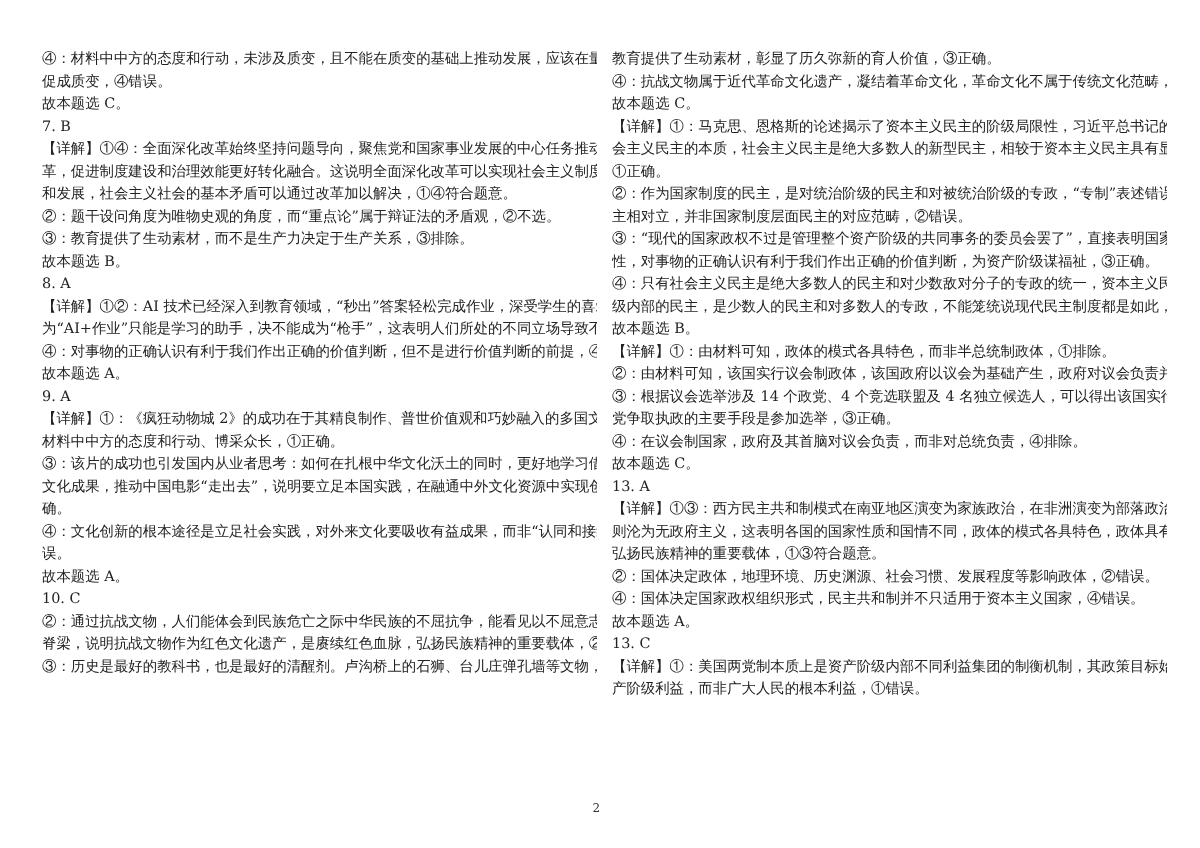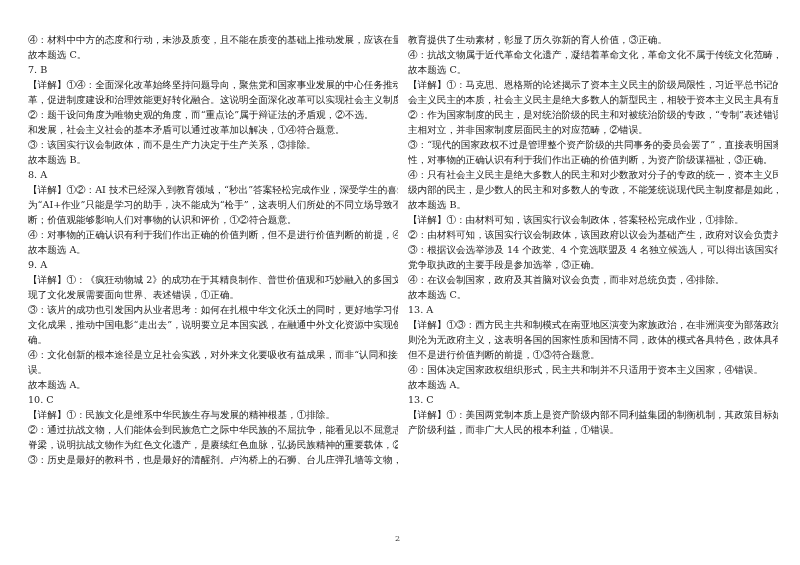--- a/index.html
+++ b/index.html
@@ -9,71 +9,72 @@
   .col.left { left: 28px; }
   .col.right { left: 408px; }
   .line { white-space: nowrap; overflow: hidden; }
   .pageno { position: absolute; left: 395px; top: 534px; font-size: 8px; color: #333; }
 </style>
 </head>
 <body>
 
 <div class="col left" id="leftCol">
     <div class="line">④：材料中中方的态度和行动，未涉及质变，且不能在质变的基础上推动发展，应该在量变的基础上</div>
+    <div class="line">促成质变，④错误。</div>
     <div class="line">故本题选 C。</div>
     <div class="line">7. B</div>
     <div class="line">【详解】①④：全面深化改革始终坚持问题导向，聚焦党和国家事业发展的中心任务推动体制机制改</div>
     <div class="line">革，促进制度建设和治理效能更好转化融合。这说明全面深化改革可以实现社会主义制度的自我完善</div>
+    <div class="line">和发展，社会主义社会的基本矛盾可以通过改革加以解决，①④符合题意。</div>
     <div class="line">②：题干设问角度为唯物史观的角度，而“重点论”属于辩证法的矛盾观，②不选。</div>
-    <div class="line">和发展，社会主义社会的基本矛盾可以通过改革加以解决，①④符合题意。</div>
-    <div class="line">③：该国实行议会制政体，而不是生产力决定于生产关系，③排除。</div>
+    <div class="line">③：教育提供了生动素材，而不是生产力决定于生产关系，③排除。</div>
     <div class="line">故本题选 B。</div>
     <div class="line">8. A</div>
     <div class="line">【详解】①②：AI 技术已经深入到教育领域，“秒出”答案轻松完成作业，深受学生的喜爱；家长们认</div>
     <div class="line">为“AI+作业”只能是学习的助手，决不能成为“枪手”，这表明人们所处的不同立场导致不同的价值判</div>
-    <div class="line">断；价值观能够影响人们对事物的认识和评价，①②符合题意。</div>
     <div class="line">④：对事物的正确认识有利于我们作出正确的价值判断，但不是进行价值判断的前提，④说法错误。</div>
     <div class="line">故本题选 A。</div>
     <div class="line">9. A</div>
     <div class="line">【详解】①：《疯狂动物城 2》的成功在于其精良制作、普世价值观和巧妙融入的多国文化元素，这体</div>
-    <div class="line">现了文化发展需要面向世界、表述错误，①正确。</div>
+    <div class="line">材料中中方的态度和行动、博采众长，①正确。</div>
     <div class="line">③：该片的成功也引发国内从业者思考：如何在扎根中华文化沃土的同时，更好地学习借鉴世界优秀</div>
     <div class="line">文化成果，推动中国电影“走出去”，说明要立足本国实践，在融通中外文化资源中实现创新，③正</div>
     <div class="line">确。</div>
     <div class="line">④：文化创新的根本途径是立足社会实践，对外来文化要吸收有益成果，而非“认同和接纳”，④错</div>
     <div class="line">误。</div>
     <div class="line">故本题选 A。</div>
     <div class="line">10. C</div>
-    <div class="line">【详解】①：民族文化是维系中华民族生存与发展的精神根基，①排除。</div>
     <div class="line">②：通过抗战文物，人们能体会到民族危亡之际中华民族的不屈抗争，能看见以不屈意志挺立的民族</div>
     <div class="line">脊梁，说明抗战文物作为红色文化遗产，是赓续红色血脉，弘扬民族精神的重要载体，②正确。</div>
     <div class="line">③：历史是最好的教科书，也是最好的清醒剂。卢沟桥上的石狮、台儿庄弹孔墙等文物，为爱国主义</div>
   </div>
 <div class="col right" id="rightCol">
     <div class="line">教育提供了生动素材，彰显了历久弥新的育人价值，③正确。</div>
     <div class="line">④：抗战文物属于近代革命文化遗产，凝结着革命文化，革命文化不属于传统文化范畴，④排除。</div>
     <div class="line">故本题选 C。</div>
     <div class="line">【详解】①：马克思、恩格斯的论述揭示了资本主义民主的阶级局限性，习近平总书记的论述指向社</div>
     <div class="line">会主义民主的本质，社会主义民主是绝大多数人的新型民主，相较于资本主义民主具有显著优越性，</div>
+    <div class="line">①正确。</div>
     <div class="line">②：作为国家制度的民主，是对统治阶级的民主和对被统治阶级的专政，“专制”表述错误，专制与民</div>
     <div class="line">主相对立，并非国家制度层面民主的对应范畴，②错误。</div>
     <div class="line">③：“现代的国家政权不过是管理整个资产阶级的共同事务的委员会罢了”，直接表明国家具有阶级</div>
     <div class="line">性，对事物的正确认识有利于我们作出正确的价值判断，为资产阶级谋福祉，③正确。</div>
     <div class="line">④：只有社会主义民主是绝大多数人的民主和对少数敌对分子的专政的统一，资本主义民主是资产阶</div>
     <div class="line">级内部的民主，是少数人的民主和对多数人的专政，不能笼统说现代民主制度都是如此，④错误。</div>
     <div class="line">故本题选 B。</div>
-    <div class="line">【详解】①：由材料可知，该国实行议会制政体，答案轻松完成作业，①排除。</div>
+    <div class="line">【详解】①：由材料可知，政体的模式各具特色，而非半总统制政体，①排除。</div>
     <div class="line">②：由材料可知，该国实行议会制政体，该国政府以议会为基础产生，政府对议会负责并受其监督，</div>
     <div class="line">③：根据议会选举涉及 14 个政党、4 个竞选联盟及 4 名独立候选人，可以得出该国实行多党制，各政</div>
     <div class="line">党争取执政的主要手段是参加选举，③正确。</div>
     <div class="line">④：在议会制国家，政府及其首脑对议会负责，而非对总统负责，④排除。</div>
     <div class="line">故本题选 C。</div>
     <div class="line">13. A</div>
     <div class="line">【详解】①③：西方民主共和制模式在南亚地区演变为家族政治，在非洲演变为部落政治，在利比亚</div>
     <div class="line">则沦为无政府主义，这表明各国的国家性质和国情不同，政体的模式各具特色，政体具有差异性，要</div>
-    <div class="line">但不是进行价值判断的前提，①③符合题意。</div>
+    <div class="line">弘扬民族精神的重要载体，①③符合题意。</div>
+    <div class="line">②：国体决定政体，地理环境、历史渊源、社会习惯、发展程度等影响政体，②错误。</div>
     <div class="line">④：国体决定国家政权组织形式，民主共和制并不只适用于资本主义国家，④错误。</div>
     <div class="line">故本题选 A。</div>
     <div class="line">13. C</div>
     <div class="line">【详解】①：美国两党制本质上是资产阶级内部不同利益集团的制衡机制，其政策目标始终服务于资</div>
     <div class="line">产阶级利益，而非广大人民的根本利益，①错误。</div>
   </div>
 <div class="pageno">2</div>
 
 </body></html>

